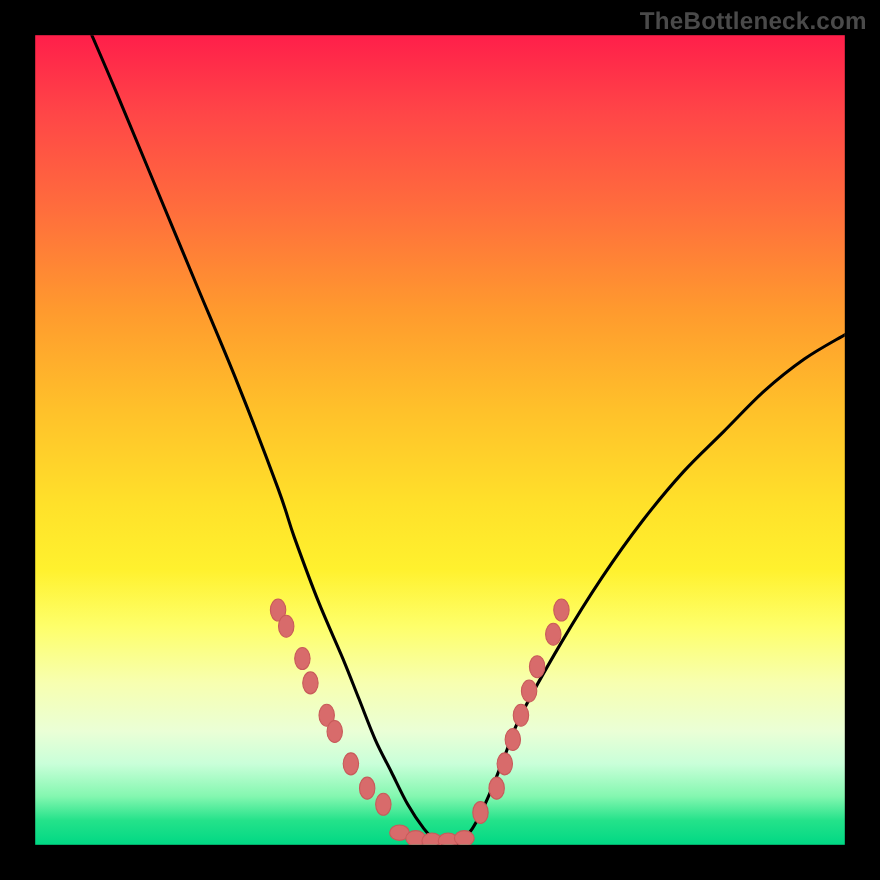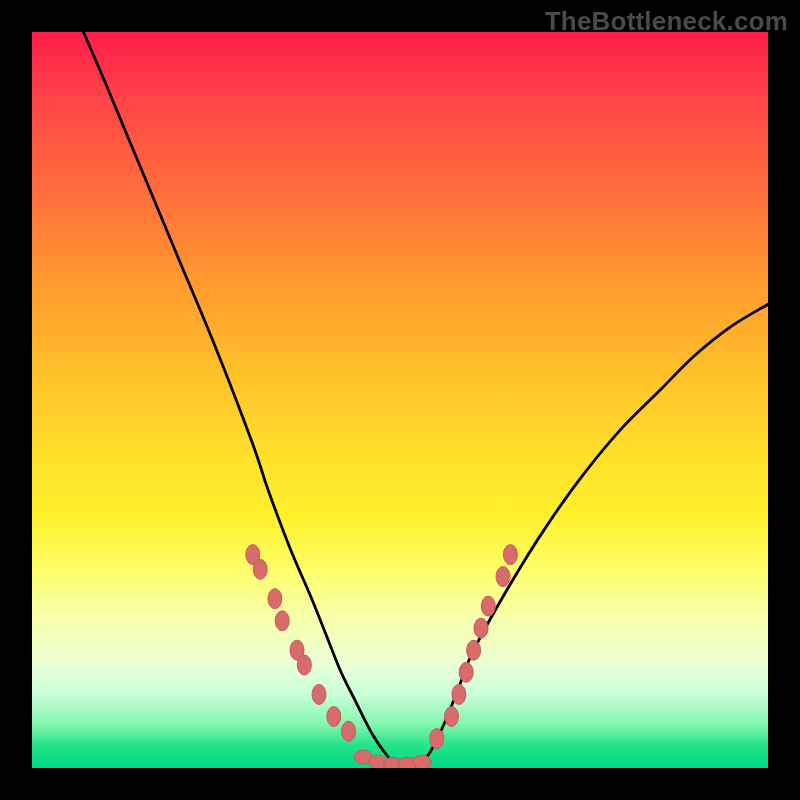--- a/index.html
+++ b/index.html
@@ -8,21 +8,21 @@
     position: relative;
     width: 800px;
     height: 800px;
     background: #000;
   }
   .watermark {
     position: absolute;
     top: 6px;
     right: 12px;
     font-family: Arial, Helvetica, sans-serif;
-    font-size: 26px;
+    font-size: 22px;
     color: #4a4a4a;
     font-weight: 600;
     letter-spacing: 0.2px;
     z-index: 10;
   }
   .plot {
     position: absolute;
     left: 32px;
     top: 32px;
     width: 736px;

